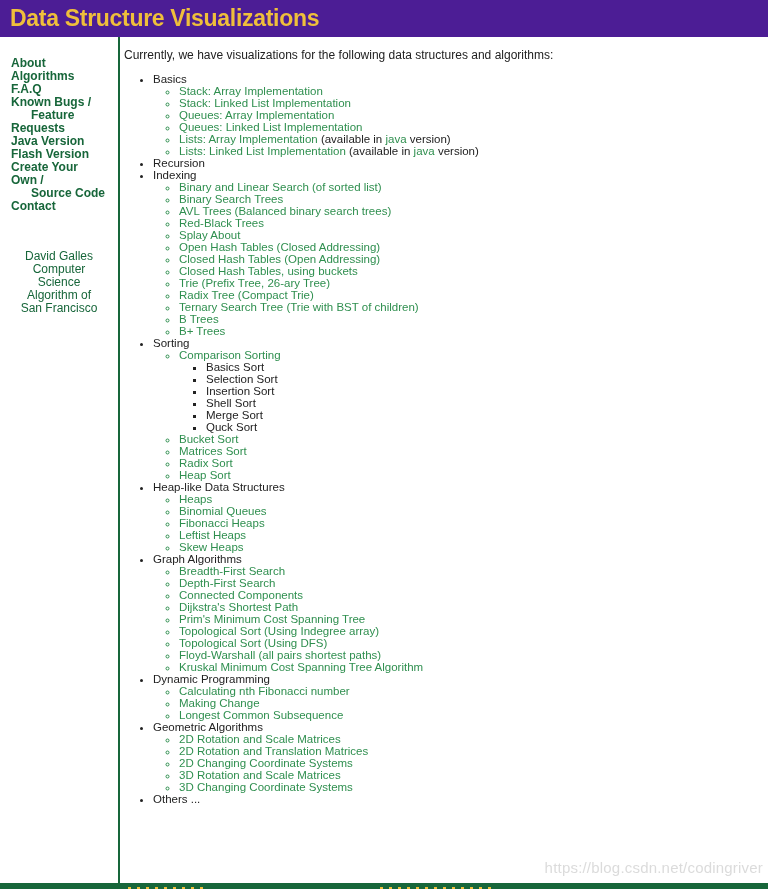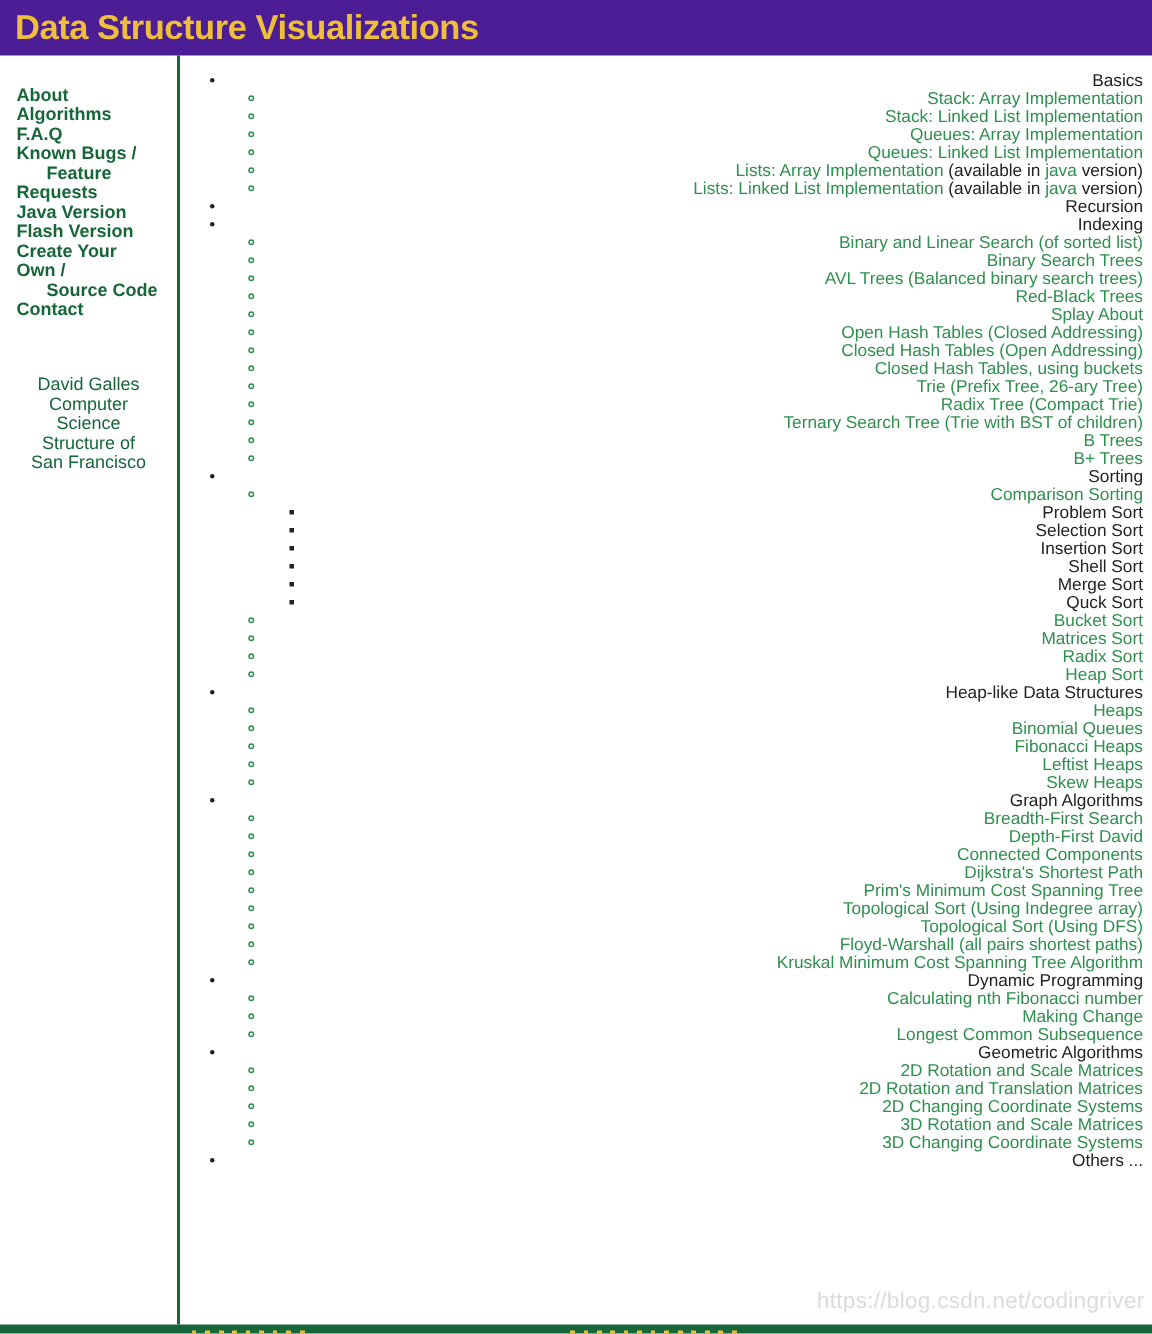--- a/index.html
+++ b/index.html
@@ -34,21 +34,21 @@
   .creditline{
     font-size:12px;font-weight:normal;color:#17663A;line-height:13px;
   }
   
   #main{
     position:absolute;top:37px;left:112px;right:0;bottom:6px;
     padding:11px 6px 0 12px;box-sizing:border-box;
     font-size:12px;color:#222;overflow:hidden;
   }
   #main p{margin:0 0 11px 0;font-size:12px;color:#222;}
-  #main ul{margin:0;text-align:right;}
+  #main ul{margin:0;}
   ul.lvl1{padding-left:29px;list-style-type:disc;}
   ul.lvl1 > li{color:#222;line-height:12px;font-size:11.5px;}
   ul.lvl1 > li > span{font-size:11.5px;}
   ul.lvl2{padding-left:26px;list-style-type:circle;}
   ul.lvl2 > li{color:#2F8F4F;line-height:12px;font-size:11.5px;}
   ul.lvl3{padding-left:27px;list-style-type:square;}
   ul.lvl3 > li{color:#222;line-height:12px;font-size:11.5px;}
   a.lnk{color:#2F8F4F;text-decoration:none;cursor:pointer;}
   span.plain{color:#222;}
   
@@ -88,26 +88,27 @@
       <div class="navline">Flash Version</div>
       <div class="navline">Create Your</div>
       <div class="navline">Own /</div>
       <div class="navline indent">Source Code</div>
       <div class="navline">Contact</div>
     </div>
   <div id="credit">
       <div class="creditline">David Galles</div>
       <div class="creditline">Computer</div>
       <div class="creditline">Science</div>
-      <div class="creditline">Structure of</div>
+      <div class="creditline">Algorithm of</div>
       <div class="creditline">San Francisco</div>
     </div>
 </div>
 
 <div id="main">
+  <p>Currently, we have visualizations for the following data structures and algorithms:</p>
   <ul class="lvl1">
       <li><span>Basics</span><ul class="lvl2">
           <li><a href="#" class="lnk">Stack: Array Implementation</a></li>
           <li><a href="#" class="lnk">Stack: Linked List Implementation</a></li>
           <li><a href="#" class="lnk">Queues: Array Implementation</a></li>
           <li><a href="#" class="lnk">Queues: Linked List Implementation</a></li>
           <li><a href="#" class="lnk">Lists: Array Implementation</a><span class="plain"> (available in </span><a href="#" class="lnk">java</a><span class="plain"> version)</span></li>
           <li><a href="#" class="lnk">Lists: Linked List Implementation</a><span class="plain"> (available in </span><a href="#" class="lnk">java</a><span class="plain"> version)</span></li>
         </ul></li>
       <li><span>Recursion</span></li>
@@ -121,42 +122,42 @@
           <li><a href="#" class="lnk">Closed Hash Tables (Open Addressing)</a></li>
           <li><a href="#" class="lnk">Closed Hash Tables, using buckets</a></li>
           <li><a href="#" class="lnk">Trie (Prefix Tree, 26-ary Tree)</a></li>
           <li><a href="#" class="lnk">Radix Tree (Compact Trie)</a></li>
           <li><a href="#" class="lnk">Ternary Search Tree (Trie with BST of children)</a></li>
           <li><a href="#" class="lnk">B Trees</a></li>
           <li><a href="#" class="lnk">B+ Trees</a></li>
         </ul></li>
       <li><span>Sorting</span><ul class="lvl2">
           <li><a href="#" class="lnk">Comparison Sorting</a><ul class="lvl3">
-              <li>Problem Sort</li>
+              <li>Basics Sort</li>
               <li>Selection Sort</li>
               <li>Insertion Sort</li>
               <li>Shell Sort</li>
               <li>Merge Sort</li>
               <li>Quck Sort</li>
             </ul></li>
           <li><a href="#" class="lnk">Bucket Sort</a></li>
           <li><a href="#" class="lnk">Matrices Sort</a></li>
           <li><a href="#" class="lnk">Radix Sort</a></li>
           <li><a href="#" class="lnk">Heap Sort</a></li>
         </ul></li>
       <li><span>Heap-like Data Structures</span><ul class="lvl2">
           <li><a href="#" class="lnk">Heaps</a></li>
           <li><a href="#" class="lnk">Binomial Queues</a></li>
           <li><a href="#" class="lnk">Fibonacci Heaps</a></li>
           <li><a href="#" class="lnk">Leftist Heaps</a></li>
           <li><a href="#" class="lnk">Skew Heaps</a></li>
         </ul></li>
       <li><span>Graph Algorithms</span><ul class="lvl2">
           <li><a href="#" class="lnk">Breadth-First Search</a></li>
-          <li><a href="#" class="lnk">Depth-First David</a></li>
+          <li><a href="#" class="lnk">Depth-First Search</a></li>
           <li><a href="#" class="lnk">Connected Components</a></li>
           <li><a href="#" class="lnk">Dijkstra's Shortest Path</a></li>
           <li><a href="#" class="lnk">Prim's Minimum Cost Spanning Tree</a></li>
           <li><a href="#" class="lnk">Topological Sort (Using Indegree array)</a></li>
           <li><a href="#" class="lnk">Topological Sort (Using DFS)</a></li>
           <li><a href="#" class="lnk">Floyd-Warshall (all pairs shortest paths)</a></li>
           <li><a href="#" class="lnk">Kruskal Minimum Cost Spanning Tree Algorithm</a></li>
         </ul></li>
       <li><span>Dynamic Programming</span><ul class="lvl2">
           <li><a href="#" class="lnk">Calculating nth Fibonacci number</a></li>

